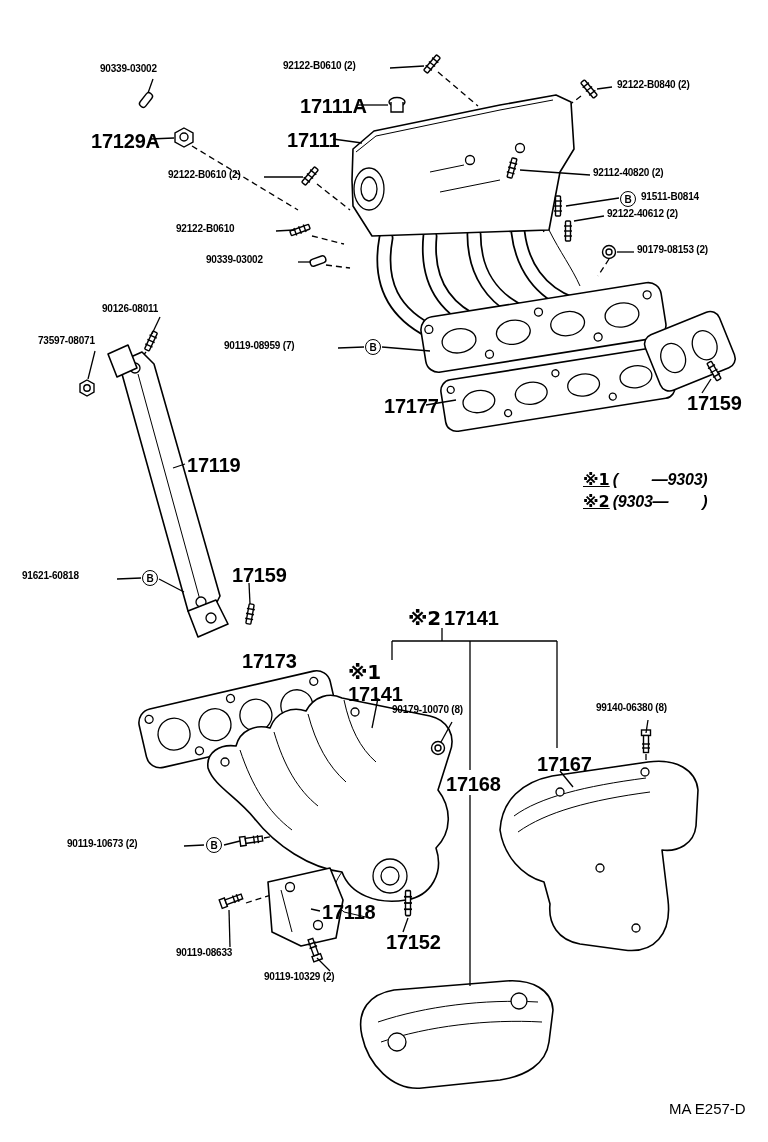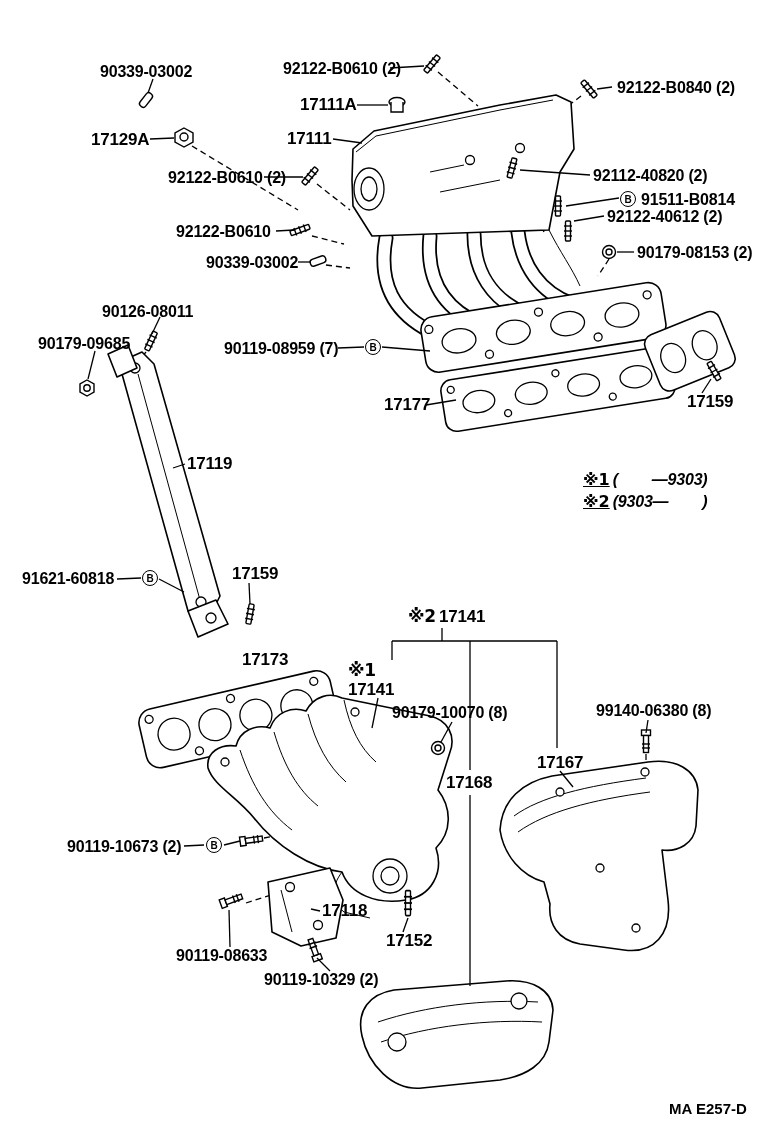--- a/index.html
+++ b/index.html
@@ -3,37 +3,37 @@
 <meta charset="utf-8">
 <style>
   * { margin:0; padding:0; box-sizing:border-box; }
   html,body { background:#ffffff; }
   .canvas {
     position:relative; width:768px; height:1142px; background:#fff;
     font-family:"Liberation Sans", sans-serif; overflow:hidden; color:#000;
   }
   svg.art { position:absolute; left:0; top:0; }
   .lbl {
-    position:absolute; font-weight:bold; font-size:16px; line-height:1.05;
+    position:absolute; font-weight:bold; font-size:10px; line-height:1.05;
     white-space:nowrap; letter-spacing:-0.2px;
   }
-  .lg { font-size:17px; }
+  .lg { font-size:20px; }
   .pair { display:flex; gap:3px; }
   .stack { display:flex; flex-direction:column; align-items:flex-start; gap:1px; }
   .mkfont { font-family:"DejaVu Sans","Liberation Sans",sans-serif; }
   .cb {
     position:absolute; width:16px; height:16px; border:1.7px solid #000; border-radius:50%;
     font-size:10px; font-weight:bold; display:flex; align-items:center; justify-content:center;
     background:#fff;
   }
   .legend { position:absolute; left:583px; top:470px; }
   .legend .row { display:flex; align-items:baseline; font-weight:bold; font-size:16px; margin-bottom:3px; }
   .legend .mk { text-decoration:underline; margin-right:3px; }
   .legend .tx { white-space:pre; letter-spacing:-0.2px;font-style:italic; }
-  .code { position:absolute; left:669px; top:1100px; font-weight:bold; font-size:15px; letter-spacing:0;text-align:center; }
+  .code { position:absolute; left:669px; top:1100px; font-weight:normal; font-size:15px; letter-spacing:0;text-align:center; }
 
   
   .s   { fill:#fff; stroke:#000; stroke-width:1.6; stroke-linejoin:round; stroke-linecap:round; }
   .thin{ fill:none; stroke:#000; stroke-width:1; }
   .hole{ fill:#fff; stroke:#000; stroke-width:1.3; }
   .lead{ stroke:#000; stroke-width:1.3; }
   .dash{ stroke:#000; stroke-width:1.3; stroke-dasharray:6 4; fill:none; }
   .tubeO { fill:none; stroke:#000; stroke-width:15; stroke-linecap:round; }
   .tubeI { fill:none; stroke:#fff; stroke-width:11.5; stroke-linecap:round; }
   .hw { stroke:#000; stroke-width:1.4; fill:#fff; }
@@ -288,21 +288,21 @@
   <div class="lbl lg" style="left:91px;top:131px">17129A</div>
   <div class="lbl lg" style="left:287px;top:130px">17111</div>
   <div class="lbl" style="left:168px;top:170px">92122-B0610 (2)</div>
   <div class="lbl" style="left:593px;top:168px">92112-40820 (2)</div>
   <div class="lbl" style="left:641px;top:192px">91511-B0814</div>
   <div class="lbl" style="left:607px;top:209px">92122-40612 (2)</div>
   <div class="lbl" style="left:176px;top:224px">92122-B0610</div>
   <div class="lbl" style="left:637px;top:245px">90179-08153 (2)</div>
   <div class="lbl" style="left:206px;top:255px">90339-03002</div>
   <div class="lbl" style="left:102px;top:304px">90126-08011</div>
-  <div class="lbl" style="left:38px;top:336px">90179-09685</div>
+  <div class="lbl" style="left:38px;top:336px">73597-08071</div>
   <div class="lbl" style="left:224px;top:341px">90119-08959 (7)</div>
   <div class="lbl lg" style="left:384px;top:396px">17177</div>
   <div class="lbl lg" style="left:687px;top:393px">17159</div>
   <div class="lbl lg" style="left:187px;top:455px">17119</div>
   <div class="lbl" style="left:22px;top:571px">91621-60818</div>
   <div class="lbl lg" style="left:232px;top:565px">17159</div>
 
   <div class="lbl lg pair" style="left:408px;top:608px">
     <span class="mkfont">※2</span>
     <span>17141</span>

